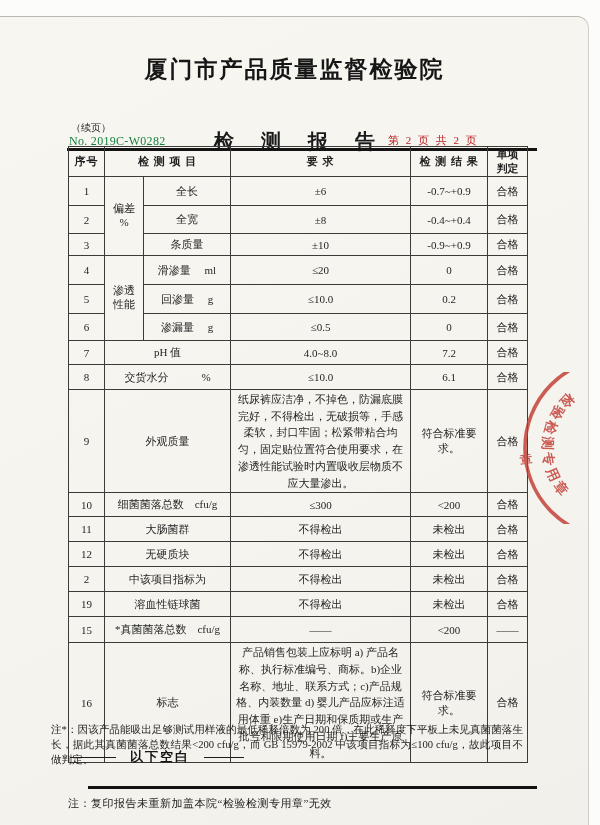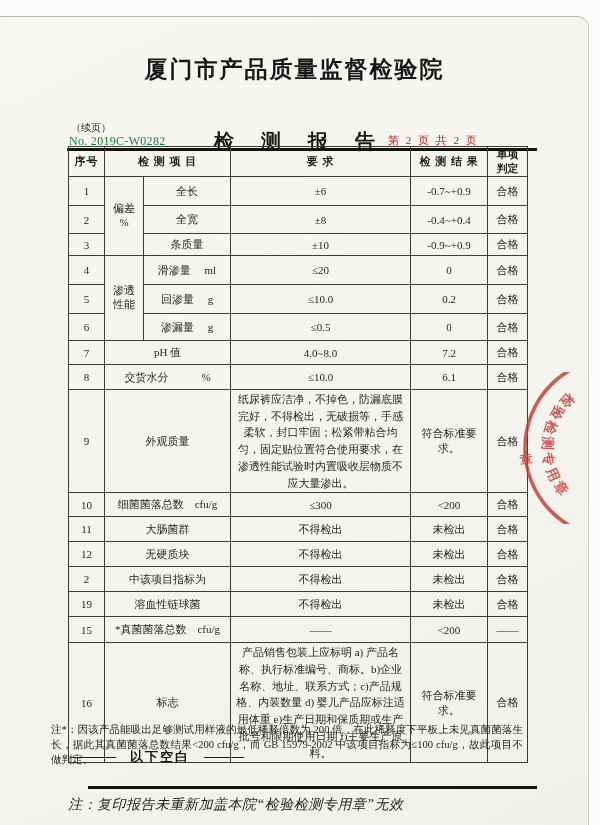--- a/index.html
+++ b/index.html
@@ -56,21 +56,21 @@
 
   .footnote {
     position: absolute; left: 51px; top: 722px; width: 472px;
     font-size: 10.6px; line-height: 1.42; color: #1e1e1e; text-align: justify;
   }
   .blank-row { position: absolute; left: 70px; top: 748px; display: flex; align-items: center; }
   .blank-row .dash { width: 46px; height: 0; border-top: 1.6px solid #1c1c1c; }
   .blank-row .dash2 { width: 40px; }
   .blank-label { font-size: 13px; font-weight: 700; margin: 0 14px; letter-spacing: 2px; color: #161616; }
   .bottom-rule { position: absolute; left: 88px; top: 786px; width: 449px; height: 2.6px; background: #121212; }
-  .copy-note { position: absolute; left: 68px; top: 796px; font-size: 14px; color: #1d1d1d; letter-spacing: .5px; font-style: italic; }
+  .copy-note { position: absolute; left: 68px; top: 796px; font-size: 11px; color: #1d1d1d; letter-spacing: .5px; }
 
   .stamp { position: absolute; left: 500px; top: 372px; width: 89px; height: 152px; overflow: hidden; pointer-events: none; }
 </style>
 </head>
 <body>
 
 <div class="scan-root">
   <div class="paper"></div>
 
   <div class="org-title">厦门市产品质量监督检验院</div>

